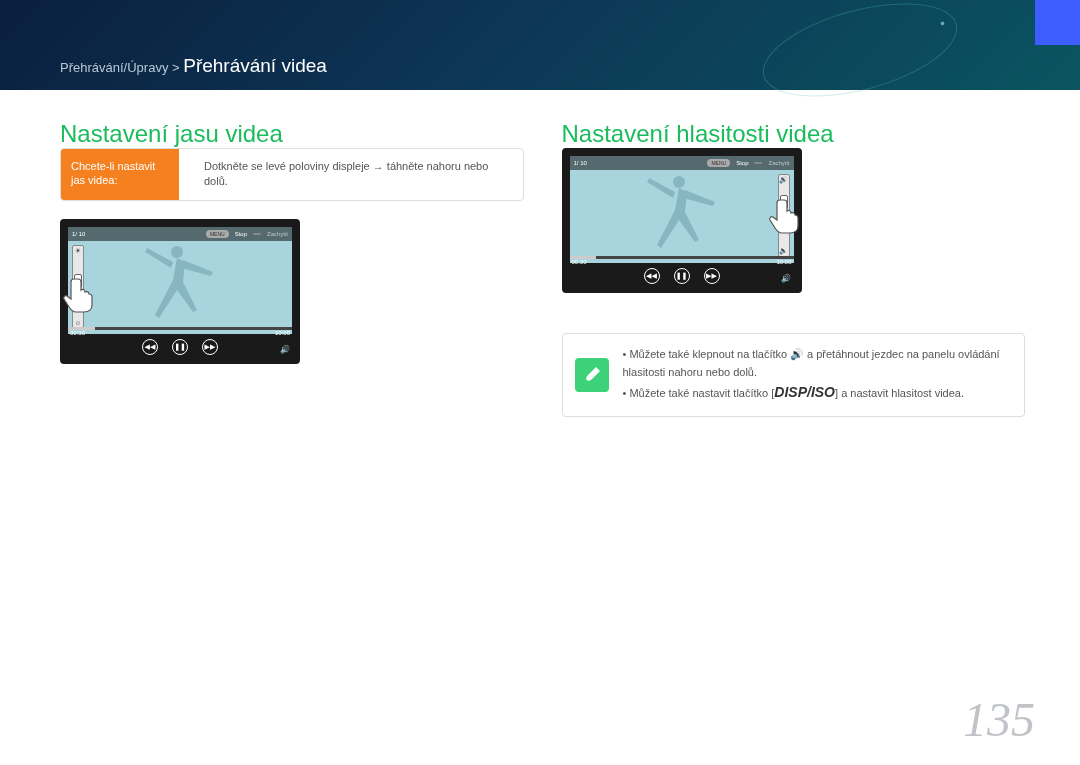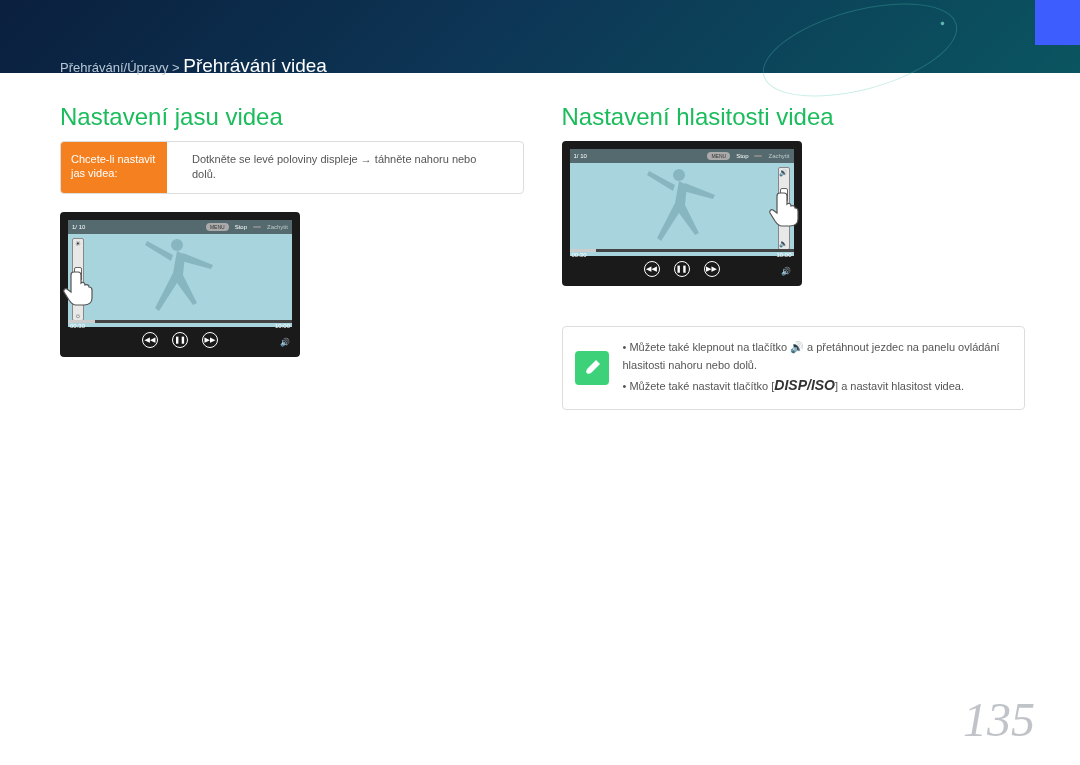--- a/index.html
+++ b/index.html
@@ -5,21 +5,21 @@
 * { margin: 0; padding: 0; box-sizing: border-box; }
 body {
   width: 1080px;
   height: 765px;
   font-family: Arial, sans-serif;
   background: #fff;
   position: relative;
   overflow: hidden;
 }
 .header {
-  height: 73px;
+  height: 90px;
   background: linear-gradient(135deg, #0a1f3d 0%, #0d3555 45%, #0a5560 100%);
   position: relative;
   padding: 55px 0 0 60px;
 }
 .header::after {
   content: "";
   position: absolute;
   right: 0; top: 0;
   width: 45px; height: 45px;
   background: #3d5dff;
@@ -51,40 +51,40 @@
 .content {
   display: flex;
   padding: 30px 55px 0 60px;
   gap: 38px;
 }
 .col { flex: 1; }
 .section-title {
   color: #1abc5c;
   font-size: 24px;
   font-weight: 400;
-  margin-bottom: 10px;
+  margin-bottom: 0;
 }
 .section-sub {
   color: #333;
   font-size: 14px;
   margin-bottom: 16px;
 }
 .instr-box {
   display: flex;
   border: 1px solid #ddd;
   border-radius: 4px;
   overflow: hidden;
   margin-bottom: 18px;
 }
 .instr-label {
   background: #f58020;
   color: #fff;
   font-size: 11px;
   padding: 10px 10px;
-  width: 106px;
+  width: 118px;
   flex-shrink: 0;
   line-height: 1.3;
 }
 .instr-text {
   font-size: 11px;
   color: #555;
   padding: 10px 25px;
   line-height: 1.4;
 }
 .device {

